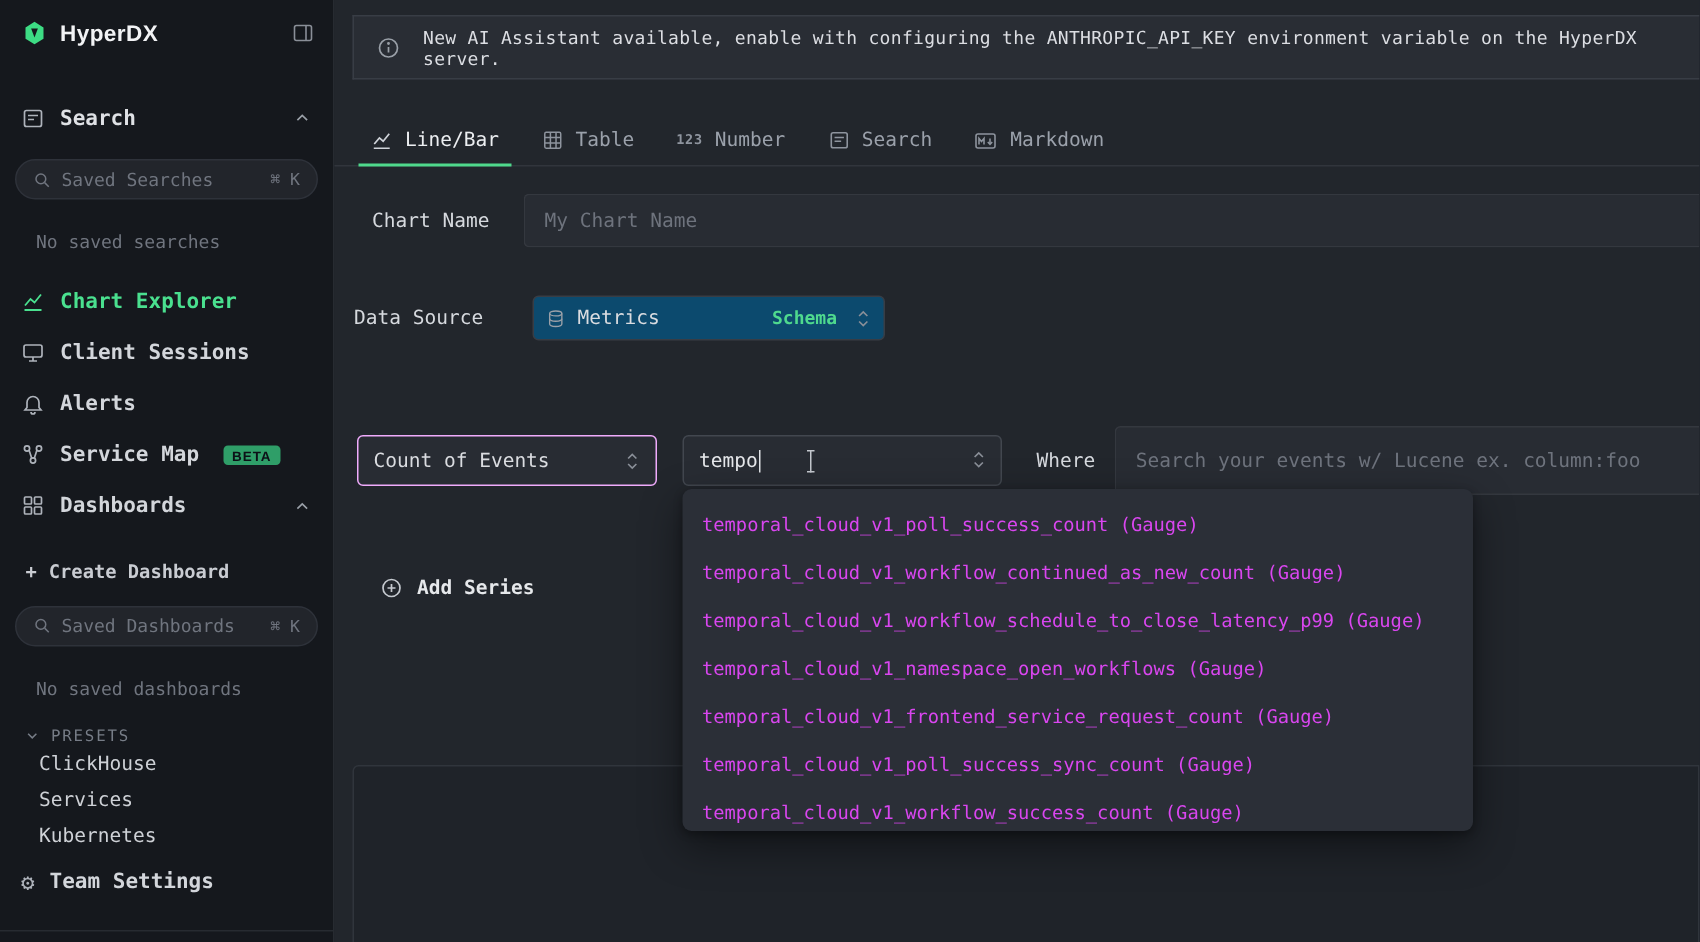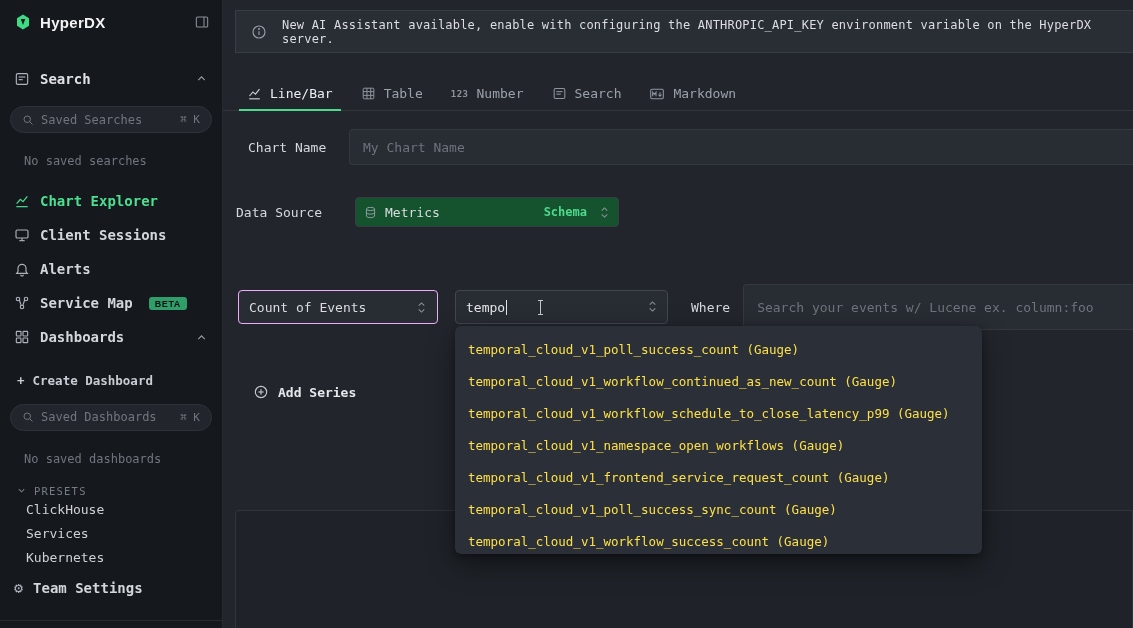--- a/index.html
+++ b/index.html
@@ -112,21 +112,21 @@
   input.text-input {
     height:36px; flex:1; background:#282c33; border:1px solid #34383f; border-right:none;
     border-radius:4px 0 0 4px; padding:0 13px; outline:none;
     color:#e4e6ea; font-size:13px; font-family:"DejaVu Sans Mono", monospace;
   }
   input.text-input::placeholder { color:#6e737d; }
 
   .row-datasource { margin-top:32px; display:flex; align-items:center; padding-left:13px; }
   .lbl-datasource { width:119px; }
   .ds-select {
-    width:264px; height:30px; background:#14532d; border:1px solid #383d45; border-radius:4px;
+    width:235px; height:30px; background:#0c4a6e; border:1px solid #383d45; border-radius:4px;
     display:flex; align-items:center; gap:8px; padding:10px 8px; cursor:pointer;
   }
   .ds-select .db-icon { color:#9aa0a8; }
   .ds-value { flex:1; font-size:13px; color:#dadce0; }
   .schema-link { font-size:12px; font-weight:bold; color:#4fd98e; cursor:pointer; margin-right:4px; }
   .updown { color:#8a8f98; }
 
   .row-series { margin-top:57px; display:flex; align-items:center; padding-left:15px; }
   .agg-select {
     width:200px; height:34px; background:#282c33; border:1px solid #f0abfc; border-radius:4px;
@@ -160,21 +160,21 @@
   }
 
   .metric-dropdown {
     position:absolute; left:232px; top:326px; width:527px; height:228px;
     background:#2b2f37; border-radius:6px; padding:7px 0;
     box-shadow:0 10px 28px rgba(0,0,0,.45), 0 2px 6px rgba(0,0,0,.3);
     overflow:hidden; z-index:20;
   }
   .metric-option {
     height:32px; display:flex; align-items:center; padding:0 13px;
-    font-size:12.5px; color:#fde047; cursor:pointer; white-space:nowrap;text-align:center;
+    font-size:12.5px; color:#d946ef; cursor:pointer; white-space:nowrap;text-align:center;
   }
 </style>
 </head>
 <body>
 
 <aside class="sidebar">
 
   <div class="logo-row">
     <span>
       <svg width="18" height="18" viewBox="0 0 24 24" fill="none">

